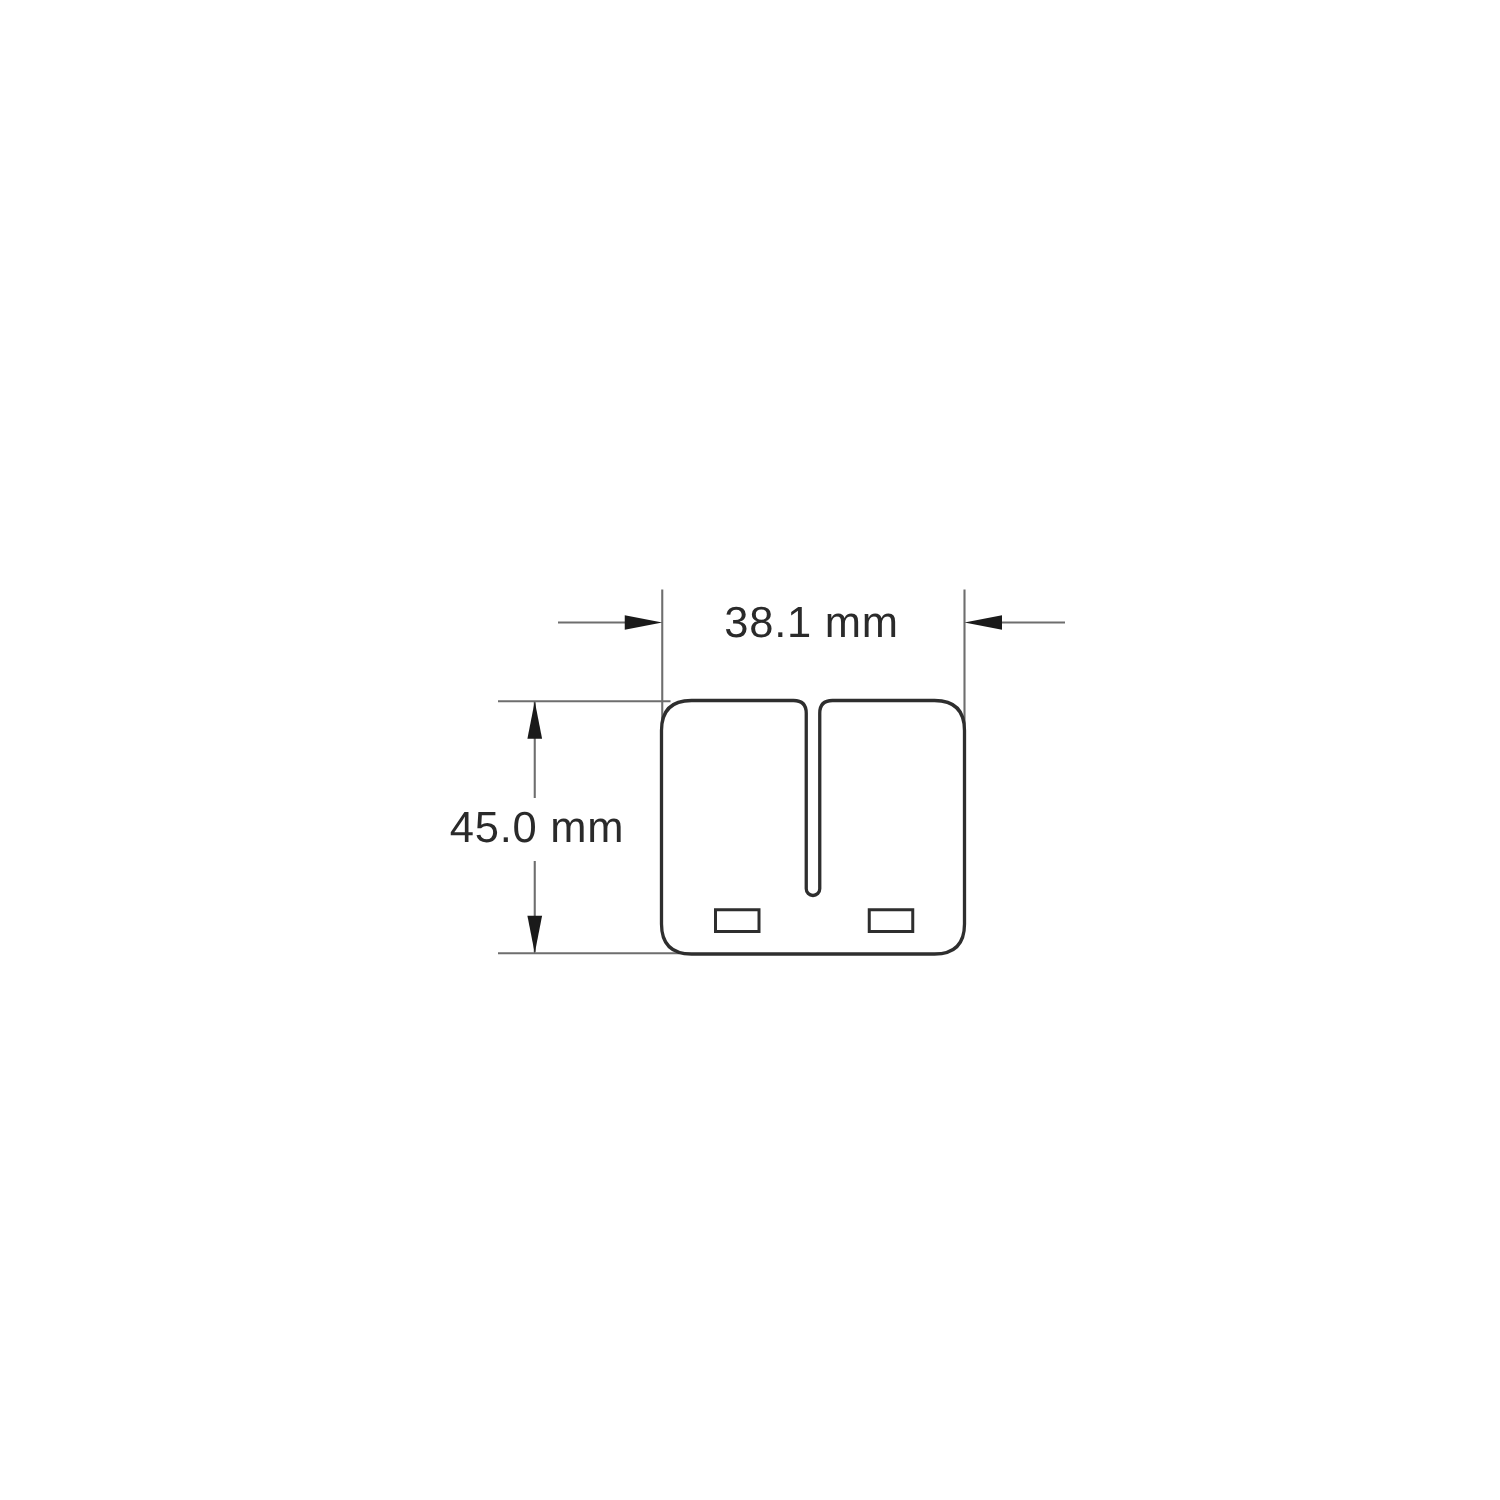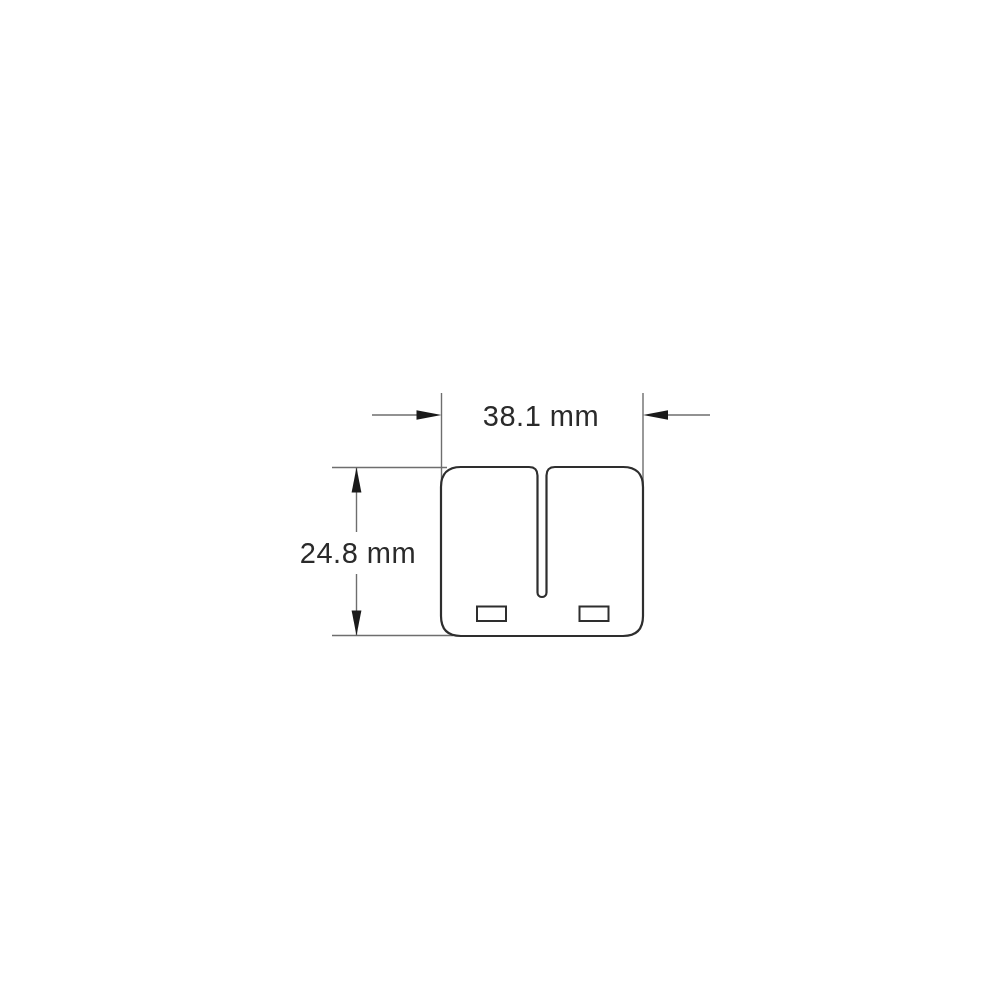--- a/index.html
+++ b/index.html
@@ -89,15 +89,15 @@
              L 461 636
              Q 441 636 441 616
              Z"></path>
 
     <rect class="window-rect" x="477" y="606.5" width="29" height="14.5"></rect>
     <rect class="window-rect" x="579.5" y="606.5" width="29" height="14.5"></rect>
   </svg>
 
   <div class="dim-label" style="left:541px; top:416px;">38.1 mm</div>
 
-  <div class="dim-label" style="left:358px; top:553px;">24.8 mm</div>
+  <div class="dim-label" style="left:358px; top:553px;">45.0 mm</div>
 
 </div>
 
 </body></html>

